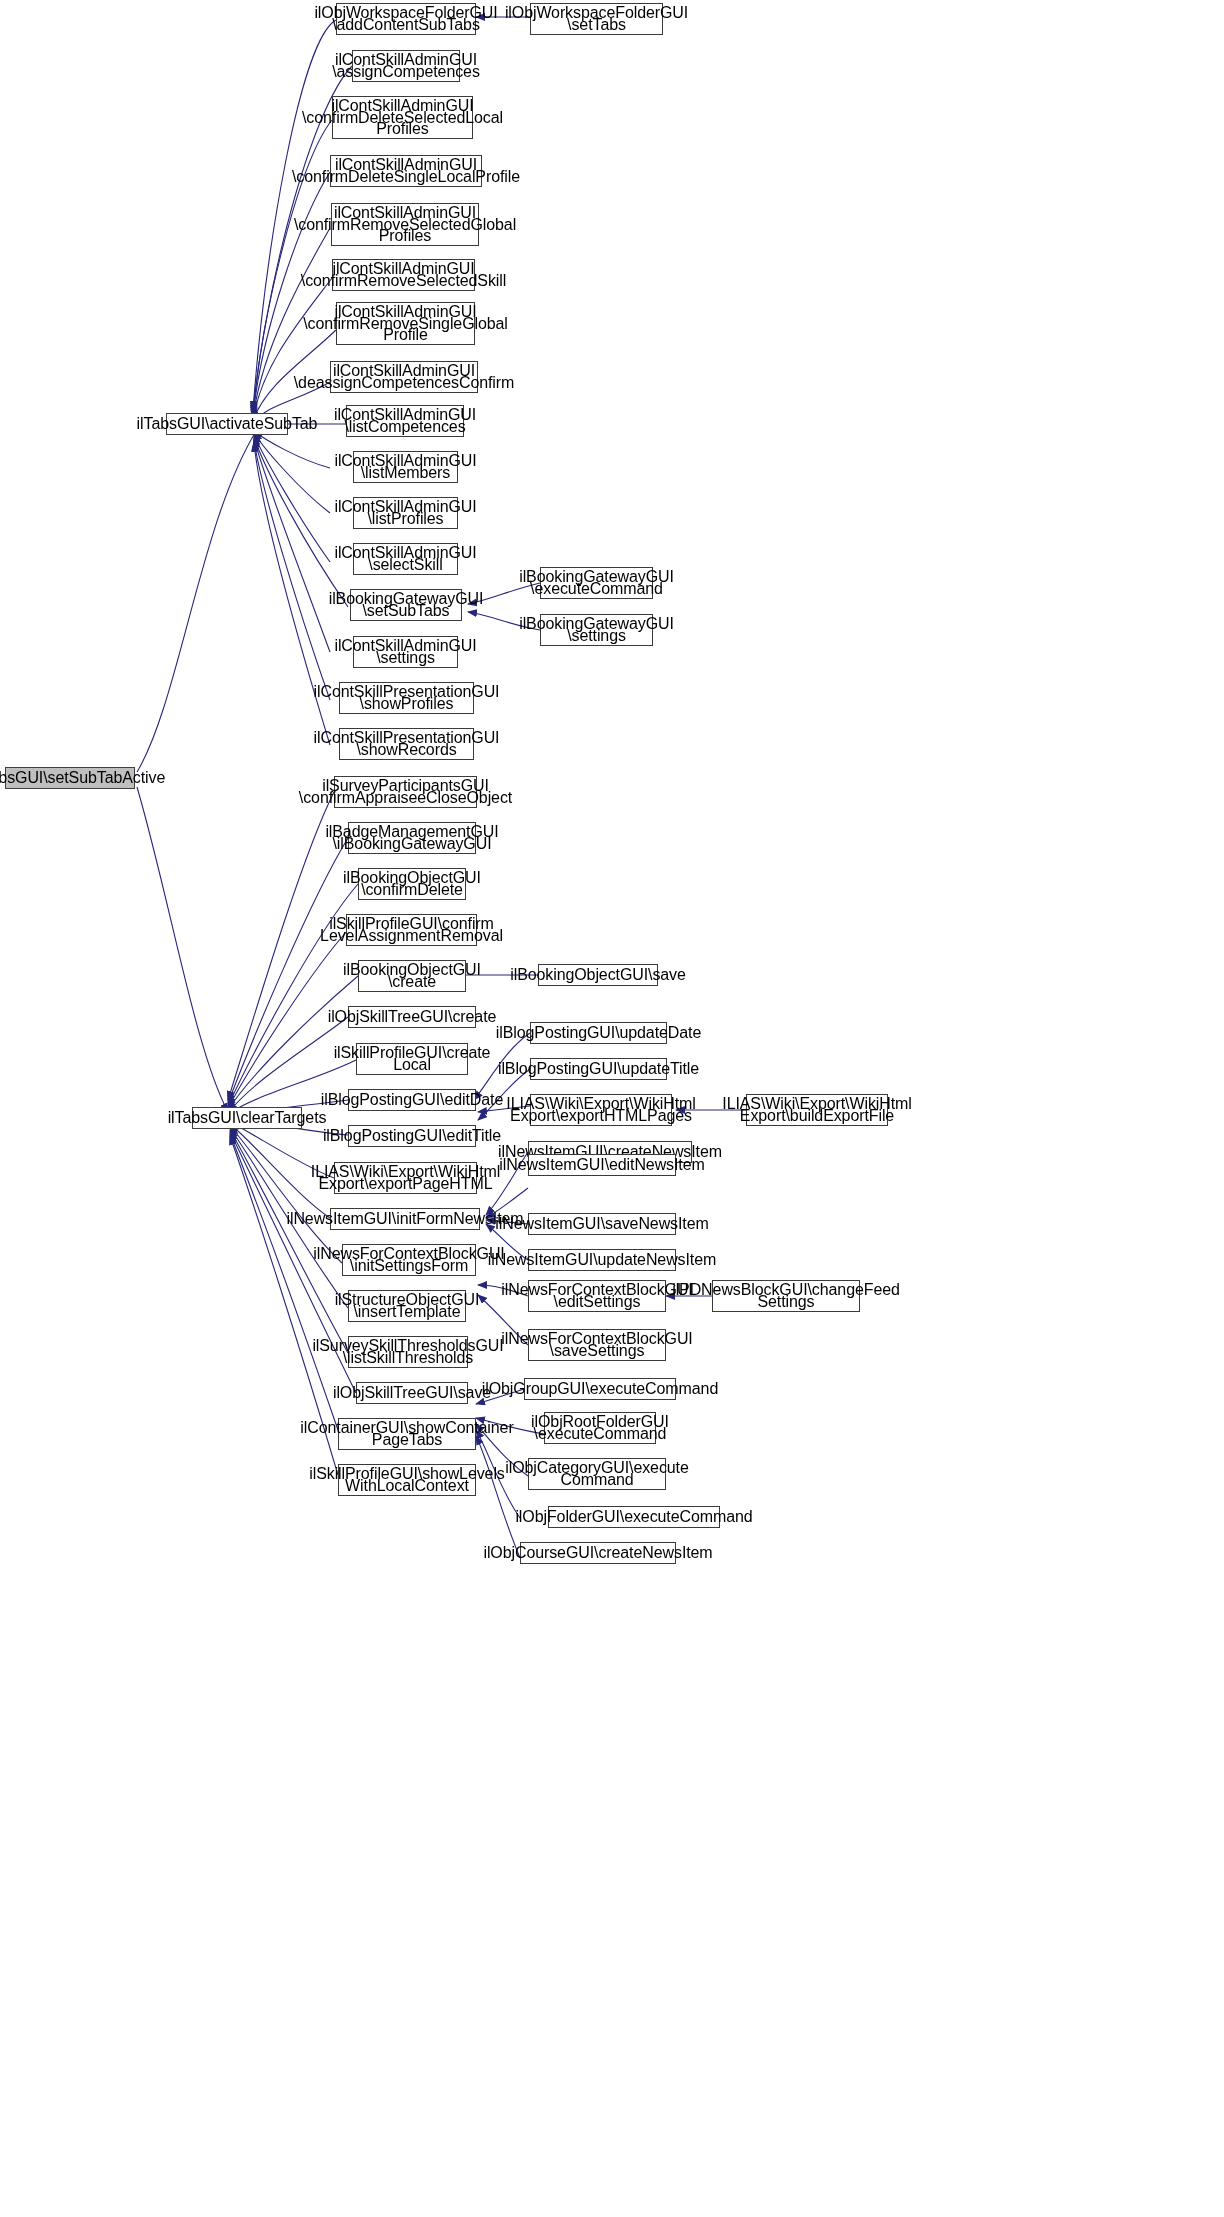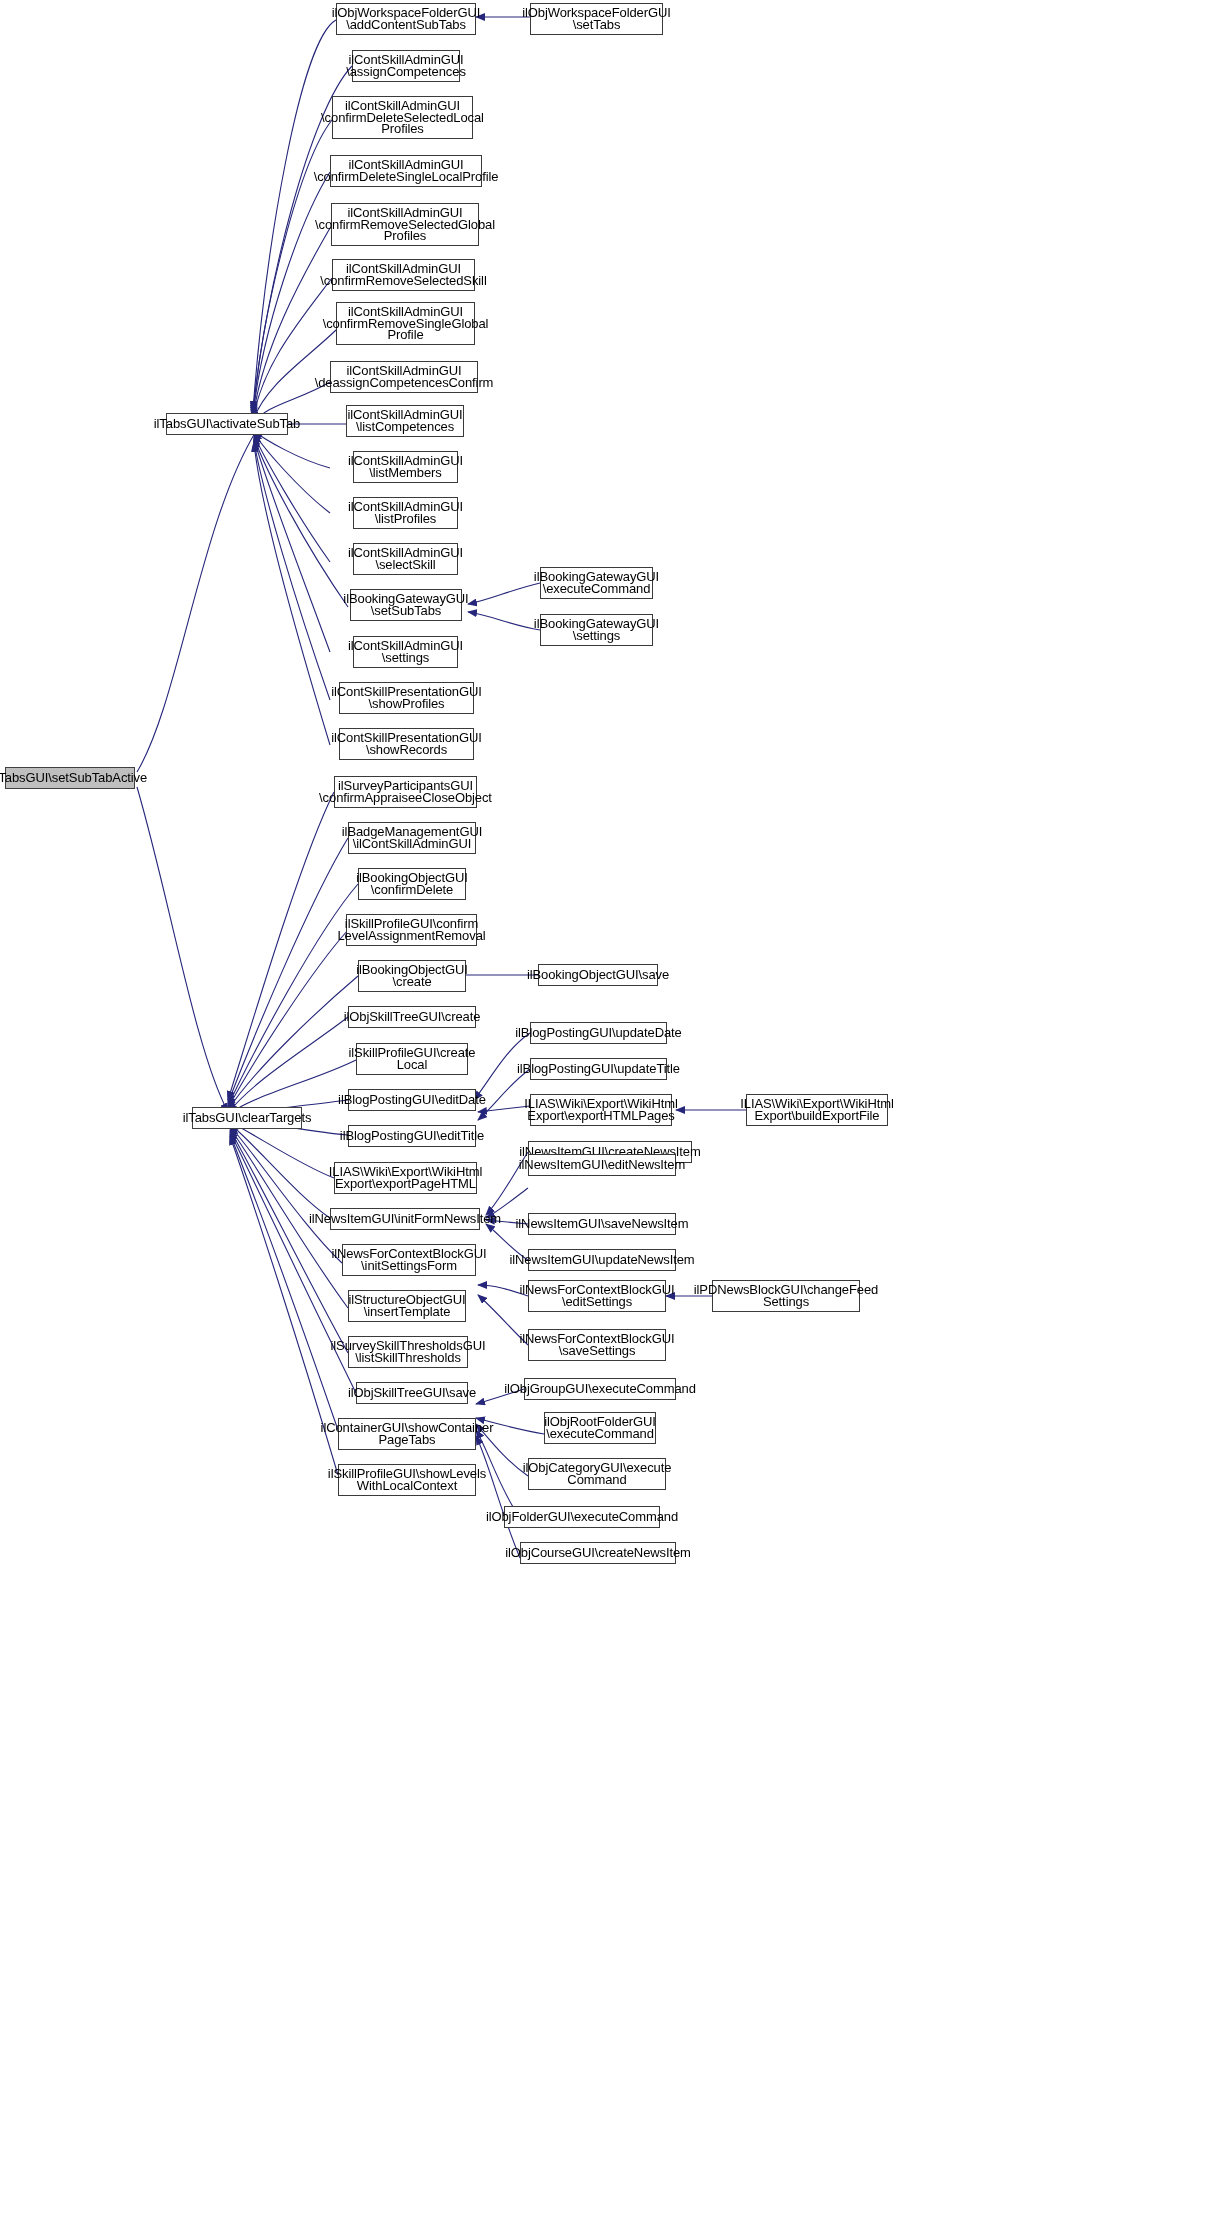--- a/index.html
+++ b/index.html
@@ -5,21 +5,21 @@
   html,body{margin:0;padding:0;background:#ffffff;}
   body{font-family:"Liberation Sans", sans-serif;}
   #canvas{position:relative;width:1224px;height:2217px;background:#ffffff;overflow:hidden;}
   svg.edges{position:absolute;left:0;top:0;width:1224px;height:2217px;pointer-events:none;}
   .node{
     position:absolute;
     box-sizing:border-box;
     border:1px solid #404040;
     background:#ffffff;
     color:#000000;
-    font-size:13px;
+    font-size:16px;
     line-height:11.6px;
     display:flex;
     align-items:center;
     justify-content:center;
     text-align:center;
     padding:1px 3px;
     white-space:pre-line;
     letter-spacing:-0.1px;
   }
   .node.root{
@@ -148,21 +148,21 @@
   <div class="node thick" style="left:530px;top:3px;width:133px;height:32px;">ilObjWorkspaceFolderGUI
 \setTabs</div>
   <div class="node thick" style="left:540px;top:567px;width:113px;height:32px;">ilBookingGatewayGUI
 \executeCommand</div>
   <div class="node thick" style="left:540px;top:614px;width:113px;height:32px;">ilBookingGatewayGUI
 \settings</div>
 
   <div class="node thick" style="left:334px;top:776px;width:143px;height:32px;">ilSurveyParticipantsGUI
 \confirmAppraiseeCloseObject</div>
   <div class="node thick" style="left:348px;top:822px;width:128px;height:32px;">ilBadgeManagementGUI
-\ilContSkillAdminGUI</div>
+\ilBookingGatewayGUI</div>
   <div class="node thick" style="left:358px;top:868px;width:108px;height:32px;">ilBookingObjectGUI
 \confirmDelete</div>
   <div class="node thick" style="left:346px;top:914px;width:131px;height:32px;">ilSkillProfileGUI\confirm
 LevelAssignmentRemoval</div>
   <div class="node thick" style="left:358px;top:960px;width:108px;height:32px;">ilBookingObjectGUI
 \create</div>
   <div class="node thick" style="left:348px;top:1006px;width:128px;height:22px;">ilObjSkillTreeGUI\create</div>
   <div class="node thick" style="left:356px;top:1043px;width:112px;height:32px;">ilSkillProfileGUI\create
 Local</div>
   <div class="node thick" style="left:348px;top:1089px;width:128px;height:22px;">ilBlogPostingGUI\editDate</div>
@@ -197,16 +197,16 @@
 \editSettings</div>
   <div class="node thick" style="left:712px;top:1280px;width:148px;height:32px;">ilPDNewsBlockGUI\changeFeed
 Settings</div>
   <div class="node thick" style="left:528px;top:1329px;width:138px;height:32px;">ilNewsForContextBlockGUI
 \saveSettings</div>
   <div class="node thick" style="left:524px;top:1378px;width:152px;height:22px;">ilObjGroupGUI\executeCommand</div>
   <div class="node thick" style="left:544px;top:1412px;width:112px;height:32px;">ilObjRootFolderGUI
 \executeCommand</div>
   <div class="node thick" style="left:528px;top:1458px;width:138px;height:32px;">ilObjCategoryGUI\execute
 Command</div>
-  <div class="node thick" style="left:504px;top:1506px;width:156px;height:22px;">ilObjFolderGUI\executeCommand</div>
+  <div class="node thick" style="left:548px;top:1506px;width:172px;height:22px;">ilObjFolderGUI\executeCommand</div>
   <div class="node thick" style="left:520px;top:1542px;width:156px;height:22px;">ilObjCourseGUI\createNewsItem</div>
 
 </div>
 
 </body></html>

